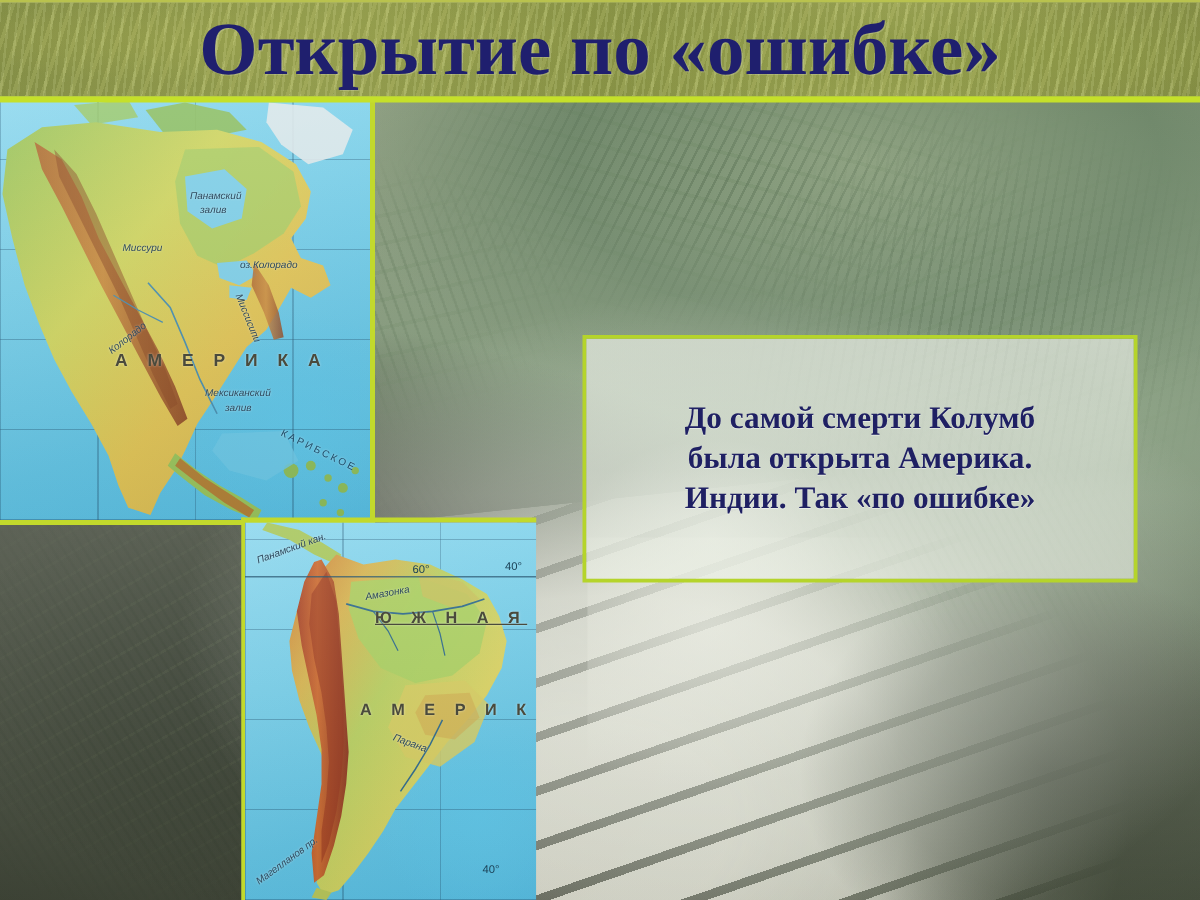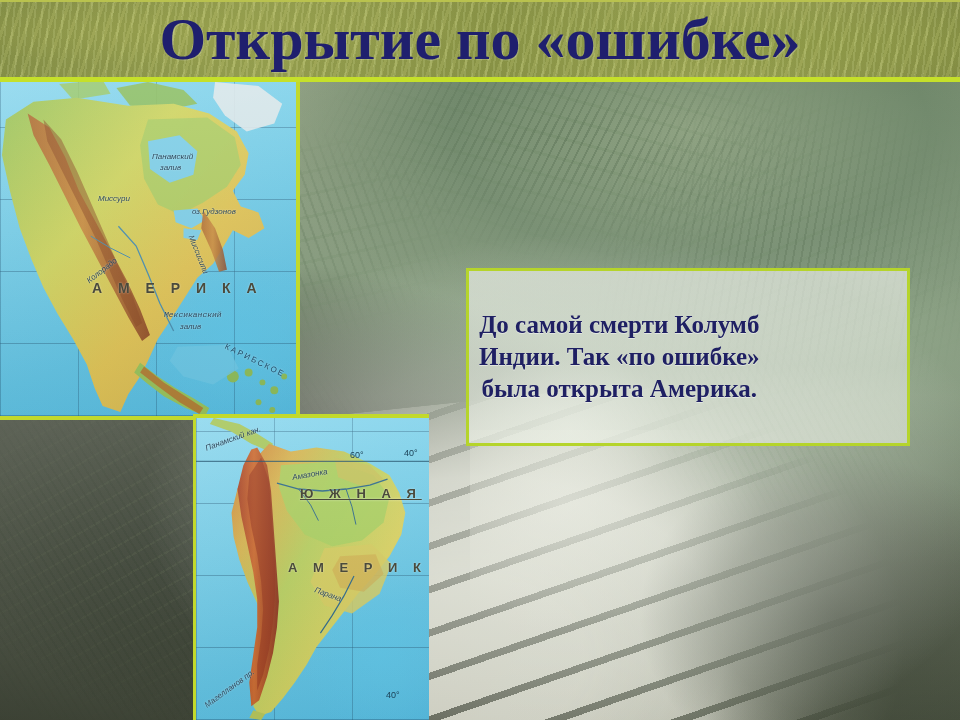--- a/index.html
+++ b/index.html
@@ -227,26 +227,27 @@
   }
   .lbl-coord {
     font-size: 9px;
     color: #1c4257;
   }
 
   
   .quote-box {
     position: absolute;
     left: 466px; top: 268px;
-    width: 444px; height: 178px;
+    width: 444px; height: 198px;
     box-sizing: border-box;
     border: 3px solid #b5d42b;
     background: linear-gradient(180deg, rgba(246,248,242,0.62) 0%, rgba(242,246,238,0.50) 55%, rgba(238,243,232,0.58) 100%);
     display: flex;
     align-items: center;
+    justify-content: center;
     padding: 6px 10px;
   }
   .quote-text {
     color: #1f2063;
     font-family: "Liberation Serif", "DejaVu Serif", serif;
     font-weight: bold;
     font-size: 25px;
     line-height: 1.28;
     text-align: center;
     text-shadow: 0 1px 0 rgba(255,255,255,0.45);
@@ -328,24 +329,24 @@
 
       <path d="M120 148 L138 168 L150 196 L162 226 L176 254" stroke="#4a8fb0" stroke-width="1.3" fill="none"></path>
       <path d="M92 158 L112 170 L132 180" stroke="#4a8fb0" stroke-width="1" fill="none"></path>
     </svg>
     <div class="map-shade"></div>
 
     <div class="map-label lbl-continent" style="left:92px; top:200px;">А М Е Р И К А</div>
     <div class="map-label lbl-feature" style="left:152px; top:72px;">Панамский</div>
     <div class="map-label lbl-feature" style="left:160px; top:83px;">залив</div>
     <div class="map-label lbl-feature" style="left:98px; top:114px;">Миссури</div>
-    <div class="map-label lbl-feature" style="left:192px; top:127px;">оз.Гудзонов</div>
+    <div class="map-label lbl-feature" style="left:192px; top:127px;">оз.Колорадо</div>
     <div class="map-label lbl-feature" style="left:84px; top:186px; transform:rotate(-38deg);">Колорадо</div>
     <div class="map-label lbl-feature" style="left:178px; top:170px; transform:rotate(68deg);">Миссисипи</div>
-    <div class="map-label lbl-feature" style="left:164px; top:230px;font-family:Liberation Mono, monospace;">Мексиканский</div>
+    <div class="map-label lbl-feature" style="left:164px; top:230px;">Мексиканский</div>
     <div class="map-label lbl-feature" style="left:180px; top:242px;">залив</div>
     <div class="map-label lbl-sea" style="left:222px; top:276px; transform:rotate(26deg);">КАРИБСКОЕ</div>
   </div>
 
   <div class="map-frame map-south">
     <div class="map-ocean"></div>
     <div class="graticule"></div>
     <svg class="map-svg" viewBox="0 0 236 306" preserveAspectRatio="none">
       <defs>
         <linearGradient id="saRelief" x1="0.1" y1="0" x2="1" y2="0.8">
@@ -391,31 +392,31 @@
 
       <line x1="0" y1="44" x2="236" y2="44" stroke="#1d4f6b" stroke-width="1.2" opacity=".75"></line>
     </svg>
     <div class="map-shade"></div>
 
     <div class="map-label lbl-continent" style="left:104px; top:68px; font-size:13px;text-decoration:underline;">Ю Ж Н А Я</div>
     <div class="map-label lbl-continent" style="left:92px; top:142px; font-size:13px;">А М Е Р И К А</div>
     <div class="map-label lbl-feature" style="left:96px; top:52px; transform:rotate(-10deg);">Амазонка</div>
     <div class="map-label lbl-feature" style="left:118px; top:172px; transform:rotate(20deg);">Парана</div>
     <div class="map-label lbl-feature" style="left:8px; top:16px; transform:rotate(-20deg);">Панамский кан.</div>
-    <div class="map-label lbl-coord" style="left:154px; top:32px;">60°</div>
+    <div class="map-label lbl-coord" style="left:134px; top:32px;">60°</div>
     <div class="map-label lbl-coord" style="left:208px; top:30px;">40°</div>
     <div class="map-label lbl-coord" style="left:190px; top:272px;">40°</div>
     <div class="map-label lbl-feature" style="left:4px; top:266px; transform:rotate(-36deg);">Магелланов пр.</div>
   </div>
 
   <div class="title-banner">
     <div class="title-text">Открытие по «ошибке»</div>
   </div>
 
   <div class="quote-box">
     <div class="quote-text">
       <div>До самой смерти Колумб</div>
+      <div>была открыта Америка.</div>
       <div>Индии. Так «по ошибке»</div>
-      <div>была открыта Америка.</div>
     </div>
   </div>
 
 </div>
 
 </body></html>

